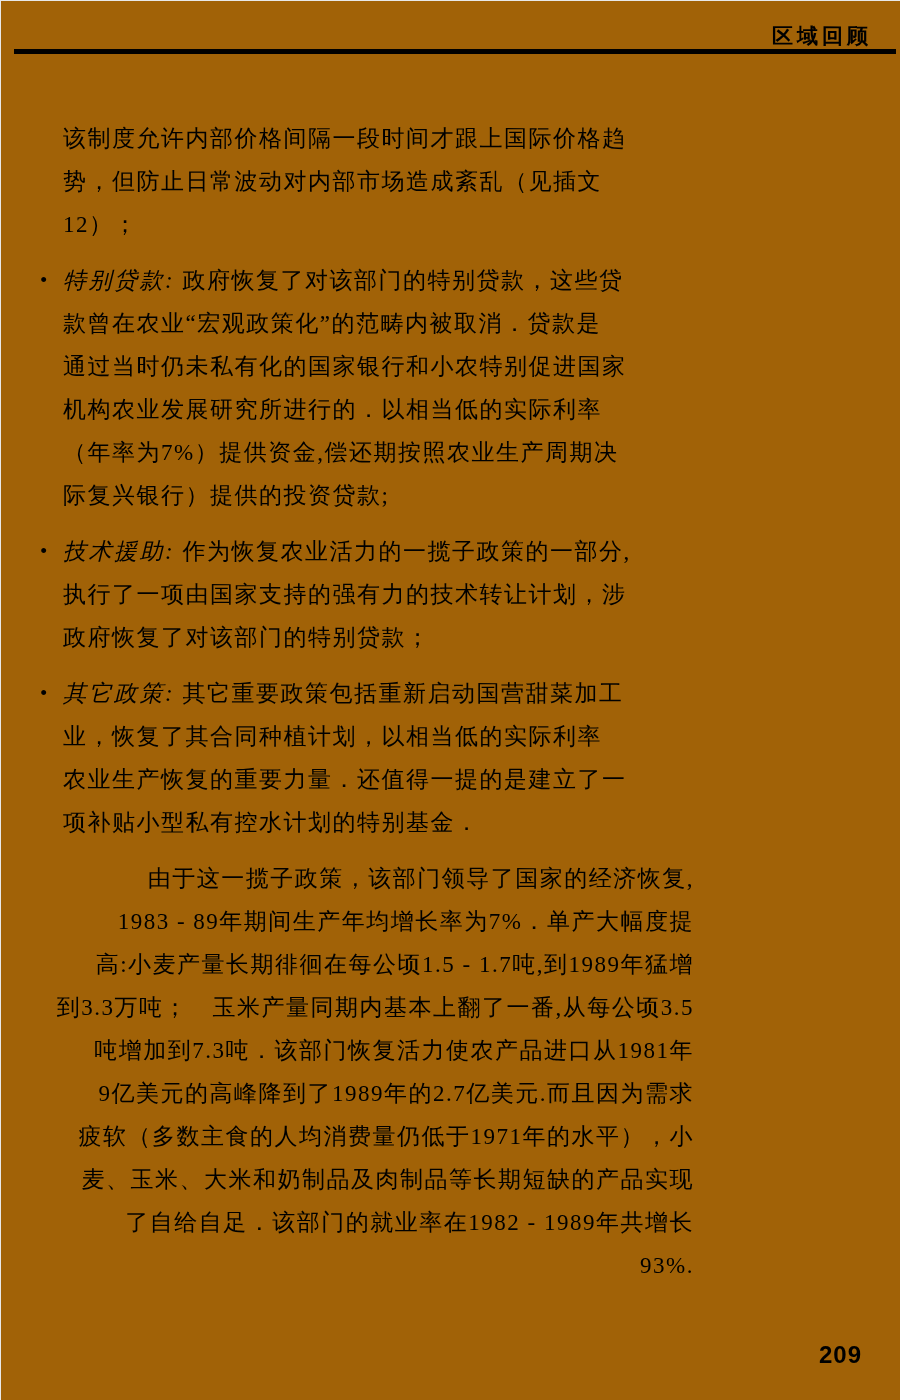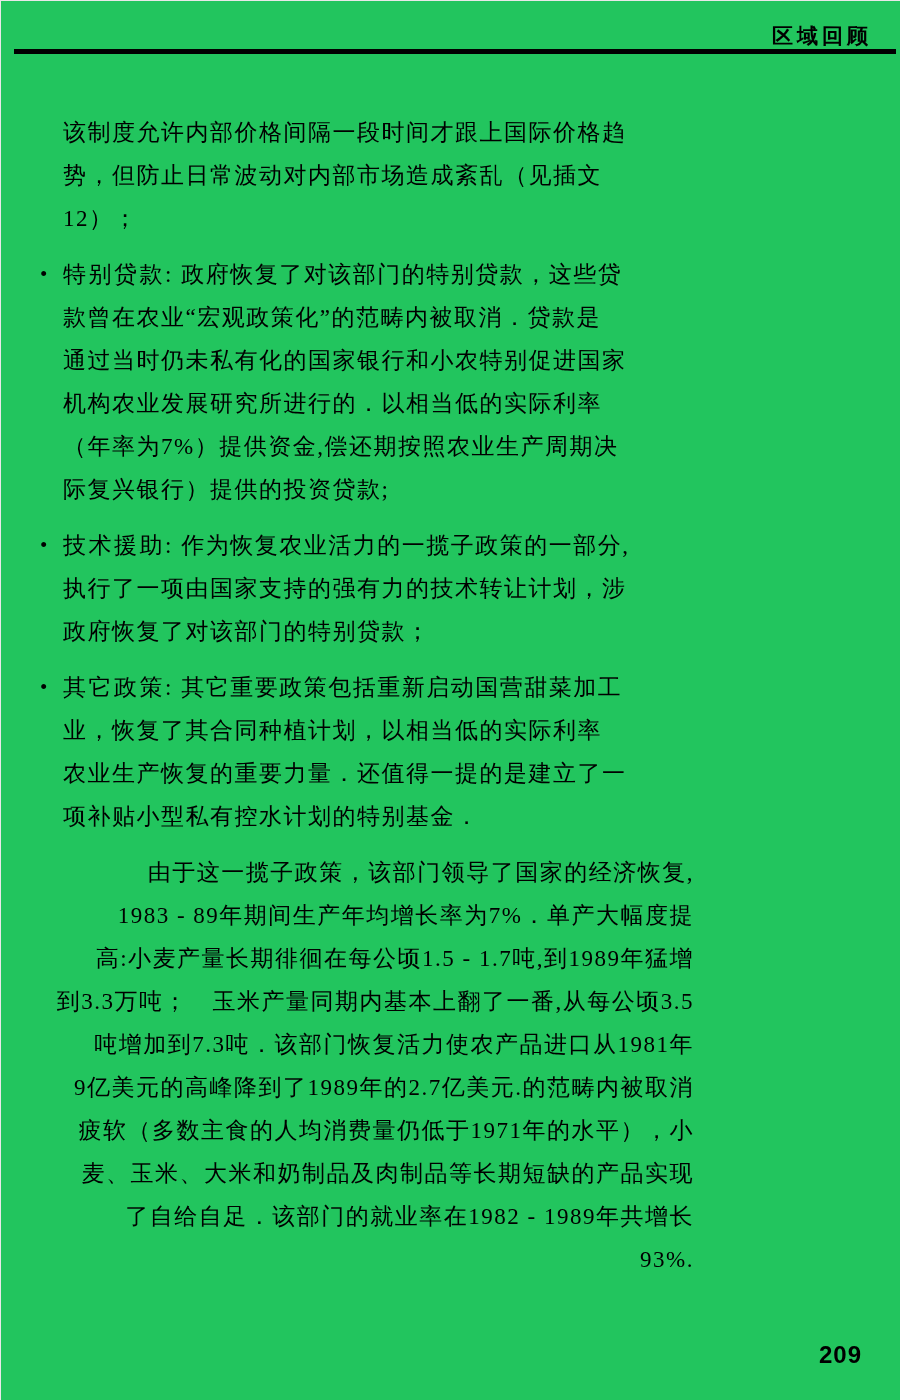--- a/index.html
+++ b/index.html
@@ -4,21 +4,21 @@
 <style>
   html, body {
     margin: 0;
     padding: 0;
     background: #ffffff;
   }
   .page {
     position: relative;
     width: 900px;
     height: 1400px;
-    background: #22c55e;
+    background: #a16207;
     color: #000000;
     font-family: "Liberation Serif", "DejaVu Serif", serif;
     overflow: hidden;
     box-sizing: border-box;
     border-left: 1px solid #e8e8e8;
     border-top: 1px solid #e8e8e8;
   }
   .running-head {
     position: absolute;
     top: 21px;
@@ -31,21 +31,21 @@
   .header-rule {
     position: absolute;
     top: 48px;
     left: 13px;
     width: 882px;
     height: 5px;
     background: #000000;
   }
   .body-col {
     position: absolute;
-    top: 110px;
+    top: 116px;
     left: 33px;
     width: 660px;
     font-size: 23px;
     line-height: 43px;
     letter-spacing: 1.5px;
   }
   .tline {
     white-space: nowrap;
   }
   .para-cont {
@@ -58,20 +58,21 @@
   .bullet-dot {
     flex: 0 0 29px;
     box-sizing: border-box;
     padding-left: 6px;
     font-size: 21px;
   }
   .bullet-text {
     flex: 1 1 auto;
   }
   .lead {
+    font-style: italic;
     letter-spacing: 2.5px;
   }
   .closing {
     margin-top: 13px;
     text-align: right;
   }
   .closing .tline.first {
     text-indent: 42px;
   }
   .page-number {
@@ -131,21 +132,21 @@
           </div>
         </div>
       </div>
 
     <div class="closing" id="closing-paragraph">
         <div class="tline first">由于这一揽子政策，该部门领导了国家的经济恢复,</div>
         <div class="tline">1983 - 89年期间生产年均增长率为7%．单产大幅度提</div>
         <div class="tline">高:小麦产量长期徘徊在每公顷1.5 - 1.7吨,到1989年猛增</div>
         <div class="tline">到3.3万吨；　玉米产量同期内基本上翻了一番,从每公顷3.5</div>
         <div class="tline">吨增加到7.3吨．该部门恢复活力使农产品进口从1981年</div>
-        <div class="tline">9亿美元的高峰降到了1989年的2.7亿美元.的范畴内被取消</div>
+        <div class="tline">9亿美元的高峰降到了1989年的2.7亿美元.而且因为需求</div>
         <div class="tline">疲软（多数主食的人均消费量仍低于1971年的水平），小</div>
         <div class="tline">麦、玉米、大米和奶制品及肉制品等长期短缺的产品实现</div>
         <div class="tline">了自给自足．该部门的就业率在1982 - 1989年共增长</div>
         <div class="tline">93%.</div>
       </div>
 
   </div>
 
   <div class="page-number">209</div>
 

